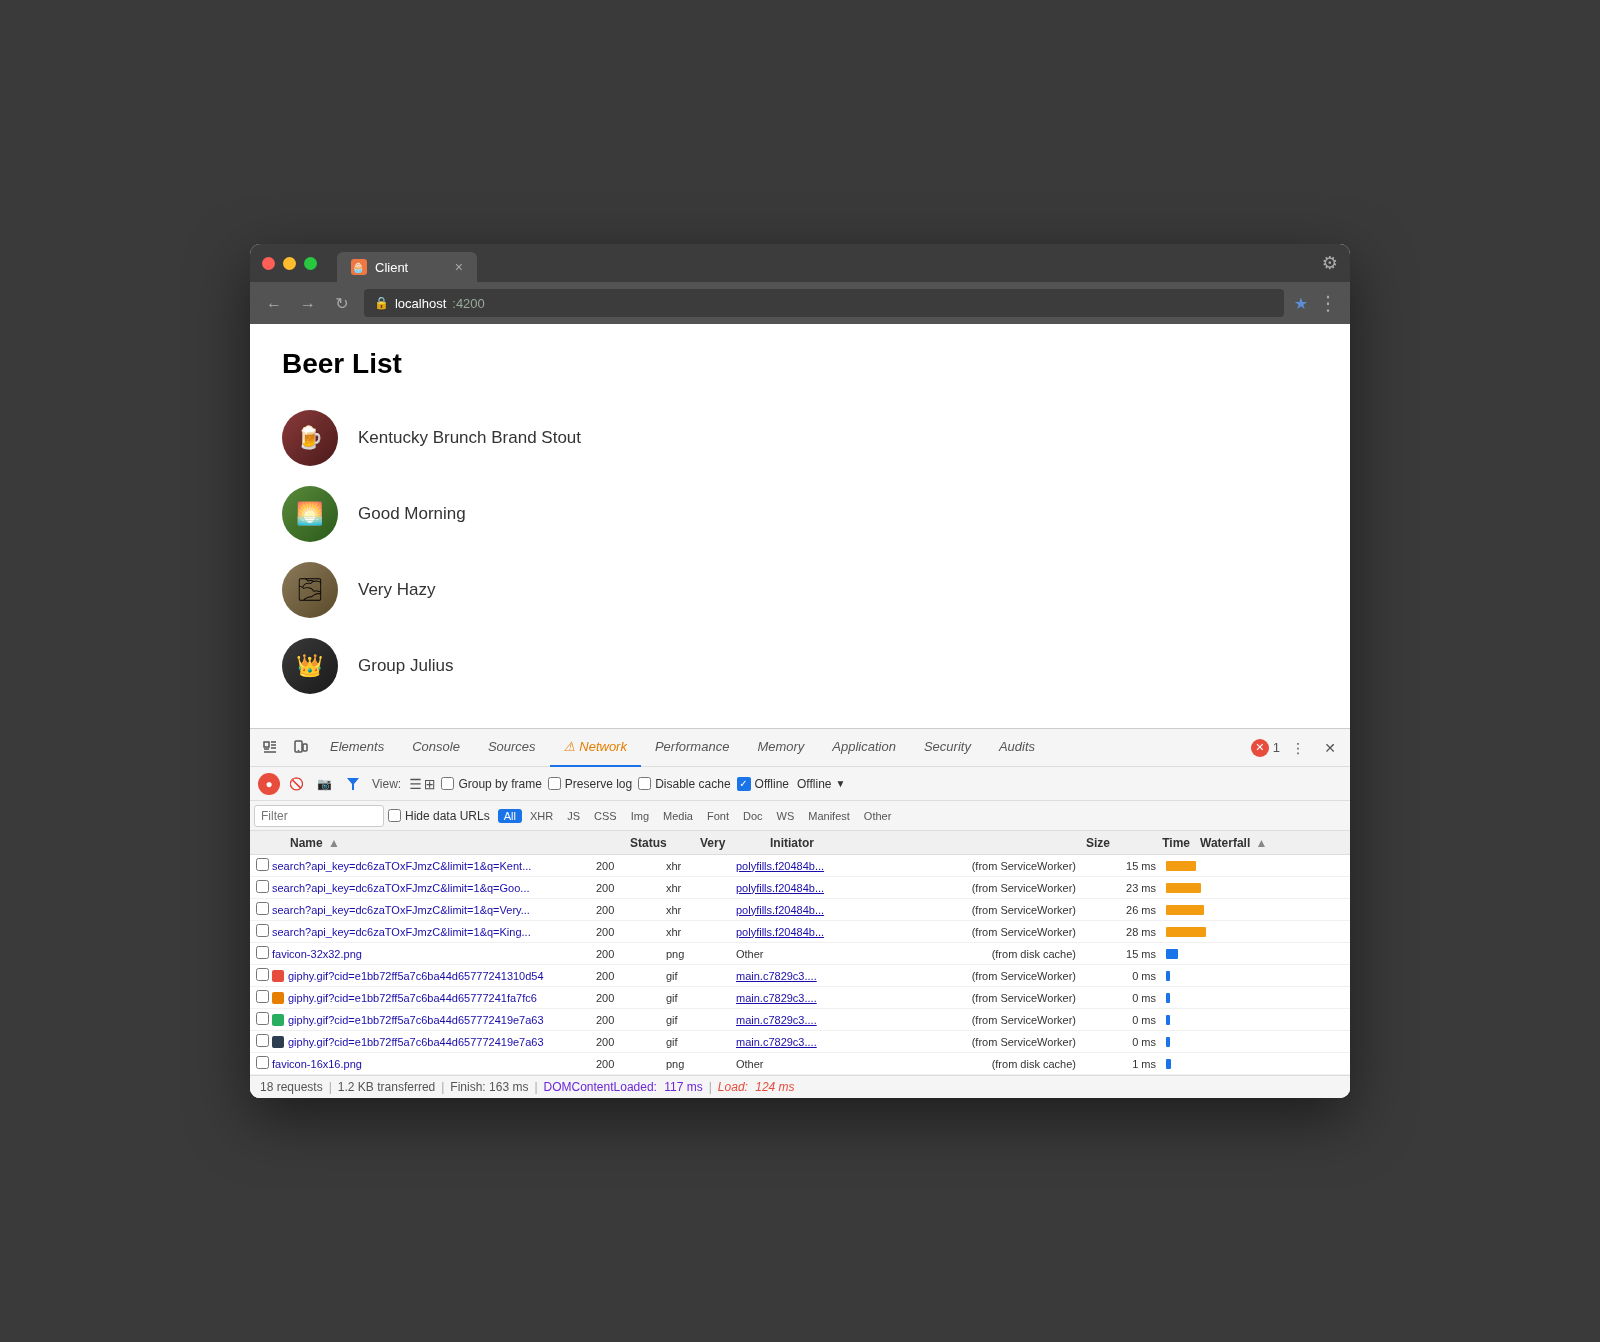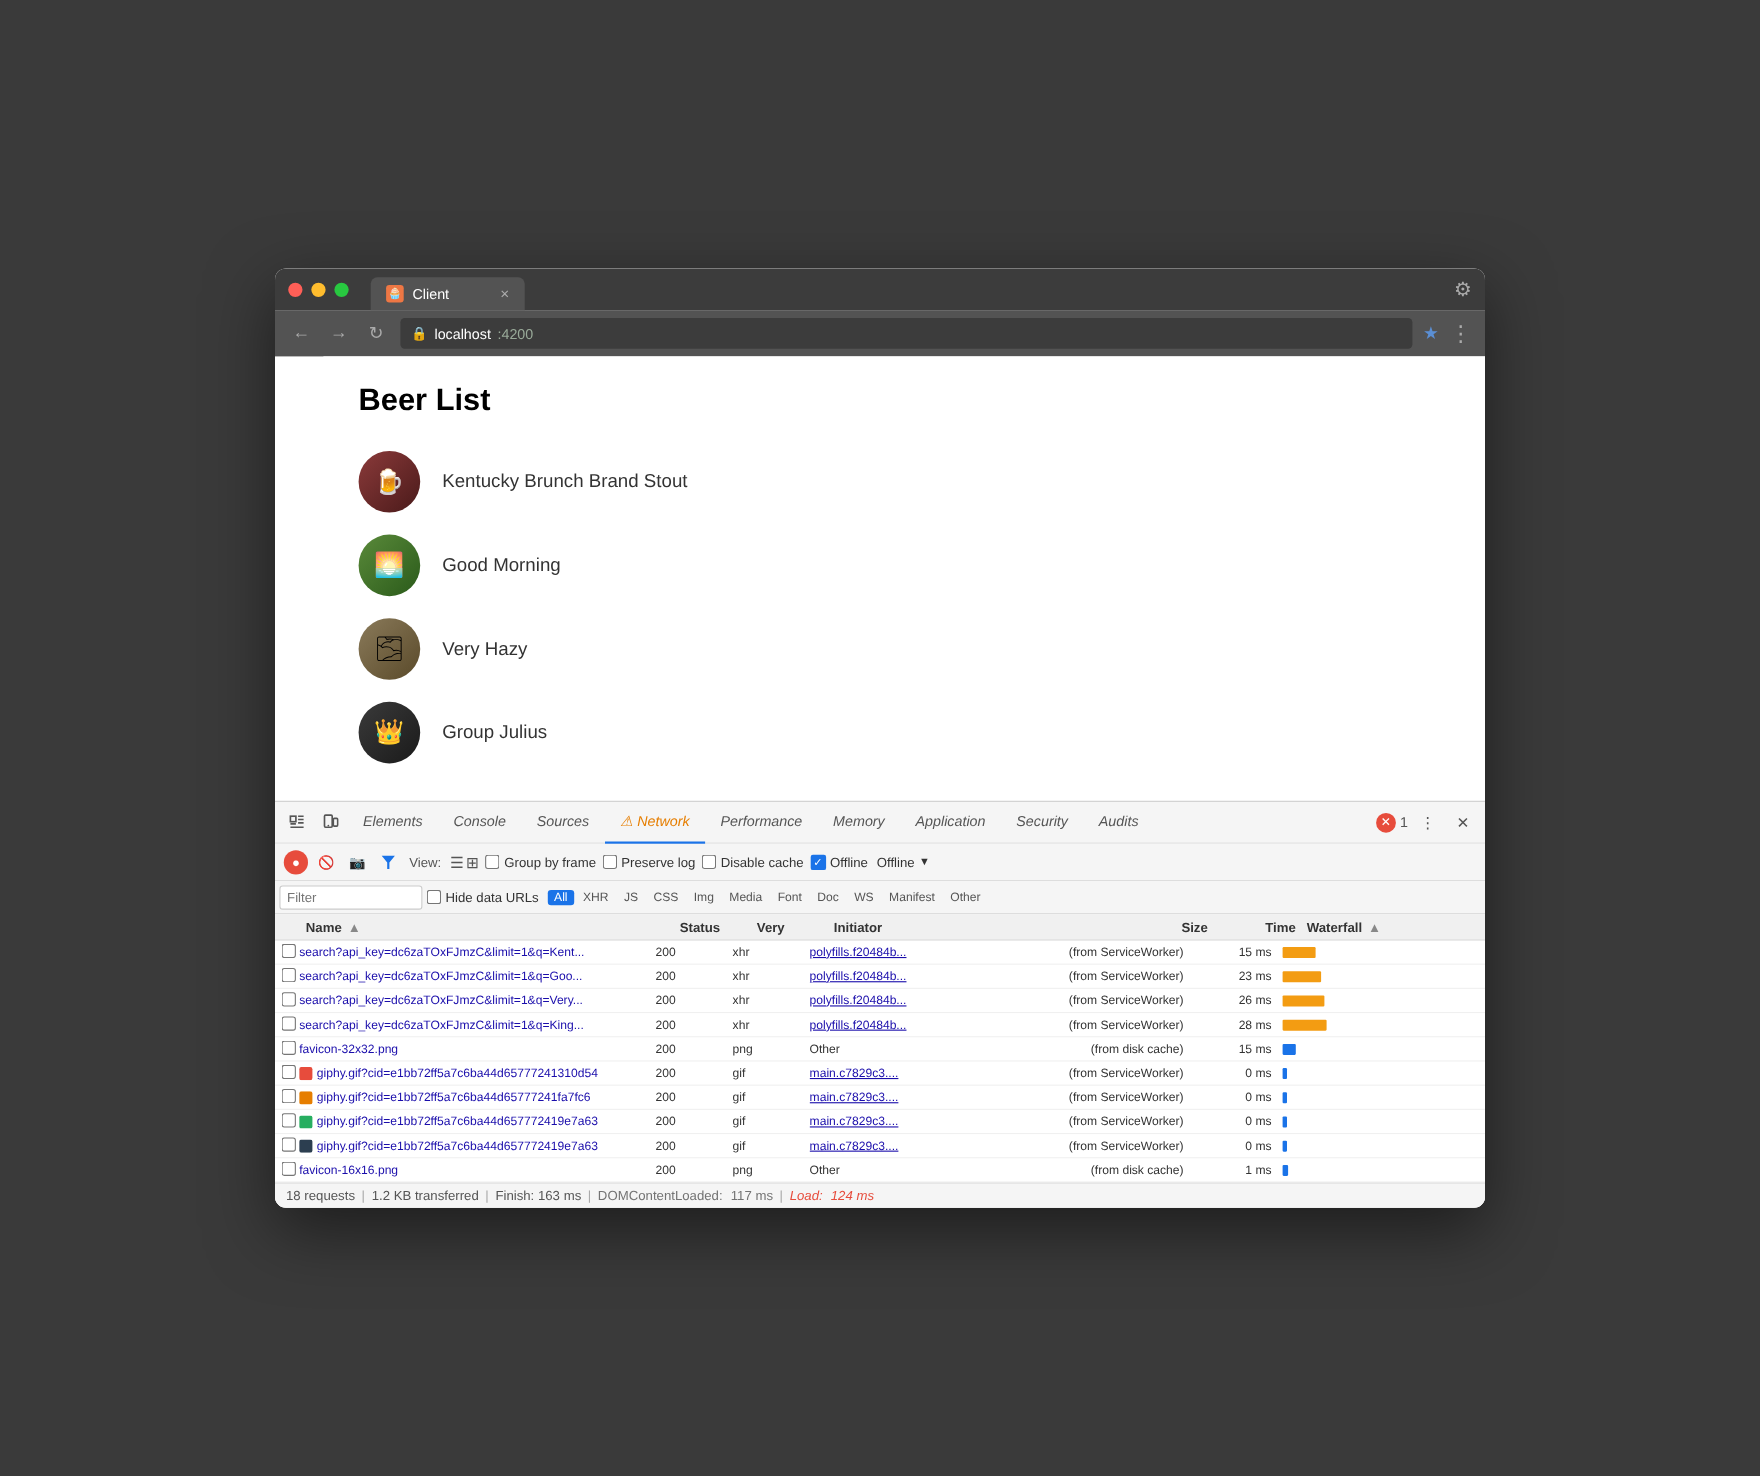--- a/index.html
+++ b/index.html
@@ -117,21 +117,20 @@
     }
     .app-header h1 {
       color: #fff;
       font-size: 26px;
       font-weight: bold;
     }
     .app-content {
       background: #fff;
       padding: 24px 32px;
       min-height: 200px;
-      margin-left: 44px;
     }
     .beer-list-title {
       font-size: 28px;
       font-weight: bold;
       color: #000;
       margin-bottom: 20px;
     }
     .beer-item {
       display: flex;
       align-items: center;
@@ -323,21 +322,21 @@
     }
     .nt-header-row {
       background: #f0f0f0;
       border-bottom: 1px solid #ddd;
       display: flex;
       align-items: center;
       height: 24px;
       font-size: 12px;
       font-weight: 600;
       color: #333;
-      padding: 0 12px;
+      padding: 0 24px;
     }
     .nt-col-name { width: 340px; flex-shrink: 0; }
     .nt-col-status { width: 70px; flex-shrink: 0; }
     .nt-col-type { width: 70px; flex-shrink: 0; }
     .nt-col-initiator { width: 220px; flex-shrink: 0; }
     .nt-col-size { width: 130px; flex-shrink: 0; }
     .nt-col-time { width: 80px; flex-shrink: 0; }
     .nt-col-waterfall { flex: 1; }
     .nt-sort-icon { color: #888; margin-left: 2px; }
     .nt-row {
@@ -407,21 +406,21 @@
     
     .status-bar {
       background: #f5f5f5;
       border-top: 1px solid #ddd;
       padding: 4px 10px;
       font-size: 12px;
       color: #555;
       display: flex;
       gap: 0;
     }
-    .status-dom { color: #737373; }
+    .status-dom { color: #6d28d9; }
     .status-load { color: #e74c3c; font-style: italic; }
     .status-sep { color: #aaa; margin: 0 6px; }
   </style>
 </head>
 <body>
 
 <div class="browser-window">
 
   <div class="title-bar">
     <div class="traffic-lights">

